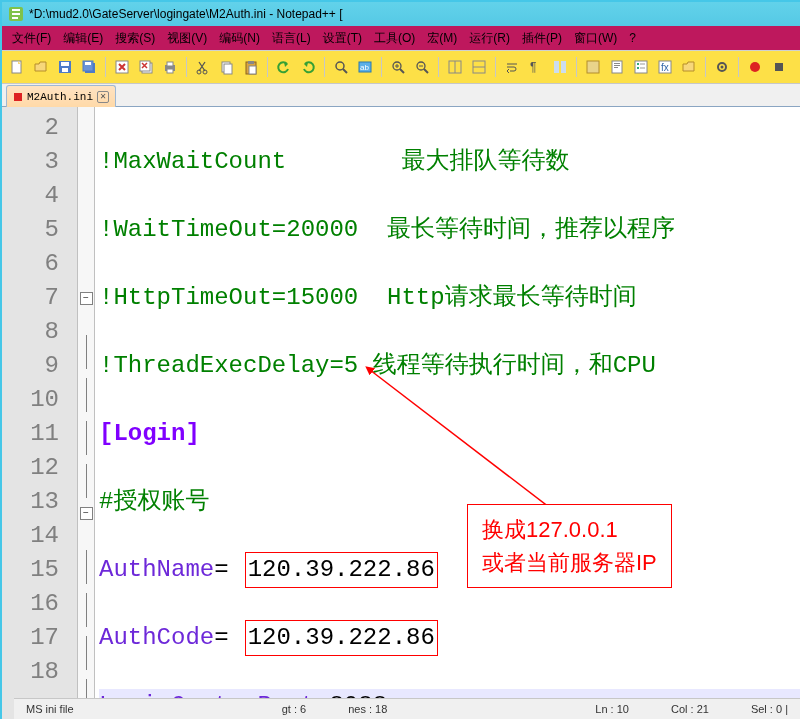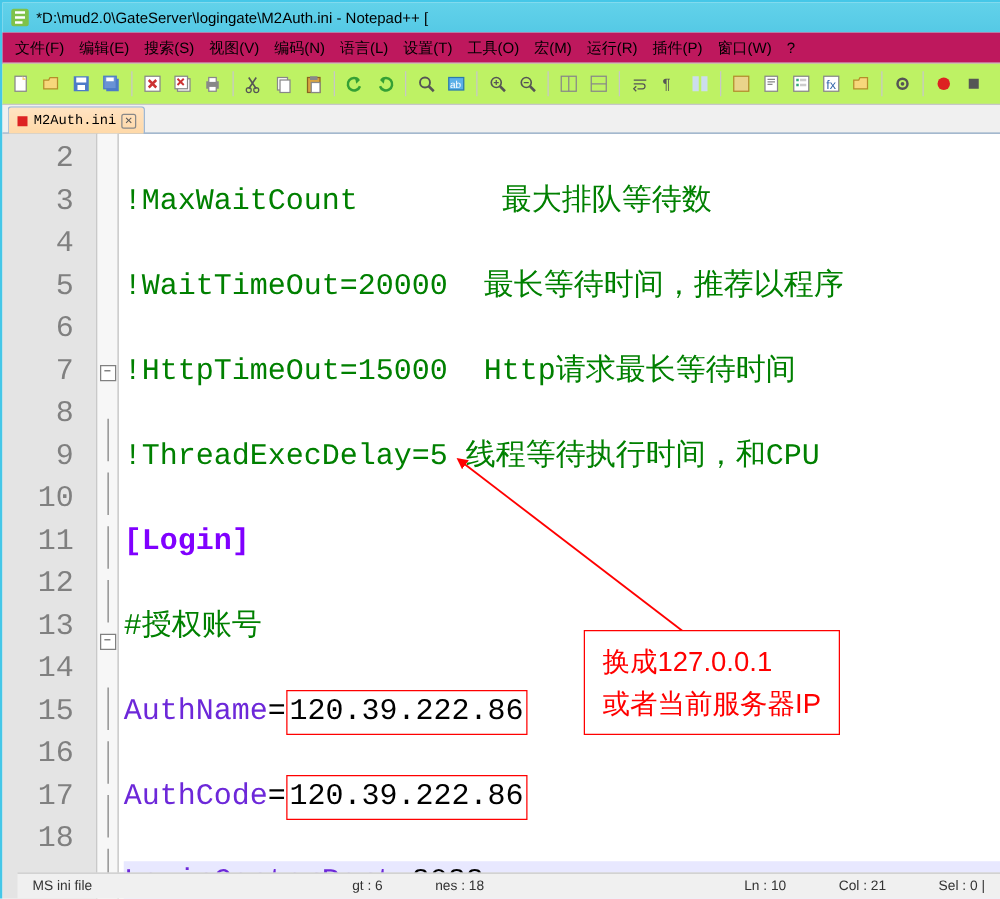--- a/index.html
+++ b/index.html
@@ -2,21 +2,21 @@
 <html><head>
 <meta charset="utf-8">
 <style>
 html,body{margin:0;padding:0;font-family:"Microsoft YaHei","SimSun",Arial,sans-serif;font-size:12px;background:#fff;overflow:hidden}
 .window{width:800px;height:719px;position:relative;border-left:2px solid #45c7e8;border-top:2px solid #45c7e8;box-sizing:border-box;background:#fff}
 .titlebar{background:linear-gradient(#62d2ea,#55c9e5);height:24px;line-height:24px;color:#000;padding-left:6px;display:flex;align-items:center;font-size:12px;white-space:nowrap}
 .titlebar .icon{width:16px;height:16px;margin-right:5px;display:inline-block}
 .titlebar .icon svg{display:block}
 .menubar{background:#be185d;height:20px;padding:2px 4px;border-bottom:1px solid #d0d0d0;display:flex;gap:0;align-items:center;white-space:nowrap}
 .menubar .menu-item{padding:1px 6px;cursor:default;font-size:12px}
-.toolbar{background:#bef264;height:32px;border-bottom:1px solid #c7c7c7;display:flex;align-items:center;padding:0 4px;gap:2px;white-space:nowrap}
+.toolbar{background:#fde047;height:32px;border-bottom:1px solid #c7c7c7;display:flex;align-items:center;padding:0 4px;gap:2px;white-space:nowrap}
 .toolbar .tb-btn{width:20px;height:20px;border:1px solid transparent;display:flex;align-items:center;justify-content:center;cursor:pointer;font-size:14px}
 .toolbar .sep{width:1px;height:20px;background:#c7c7c7;margin:0 3px}
 .tabstrip{background:#f0f0f0;height:22px;border-bottom:1px solid #8aa5c2;display:flex;align-items:flex-end;padding:0 4px}
 .tabstrip .tab{background:#fff;border:1px solid #9fb8d4;border-bottom:none;padding:2px 6px;display:flex;align-items:center;gap:4px;font-size:11px;border-radius:3px 3px 0 0;height:17px;background:linear-gradient(#ffe3c2,#ffd9a8);margin-bottom:-1px}
 .tabstrip .tab .dot{width:10px;height:10px;display:inline-block}
 .tabstrip .tab .close{width:10px;height:10px;border:1px solid #888;border-radius:2px;display:flex;align-items:center;justify-content:center;font-size:8px;color:#555;cursor:pointer}
 .editor-wrap{position:relative;display:flex;height:615px}
 .gutter{width:75px;background:#e4e4e4;border-right:1px solid #c0c0c0;text-align:right;padding-top:4px;color:#808080;font-family:Consolas,"Courier New",monospace;font-size:24px;line-height:34px;flex-shrink:0}
 .gutter .ln{padding-right:18px;height:34px}
 .fold-col{width:16px;background:#f7f7f7;border-right:1px solid #c0c0c0;padding-top:4px;flex-shrink:0}
@@ -24,21 +24,21 @@
 .fold-box{width:11px;height:11px;border:1px solid #808080;background:#fff;font-size:10px;line-height:9px;text-align:center;color:#333;cursor:pointer}
 .fold-line{width:1px;background:#808080;margin:0 auto;height:100%}
 .code{flex:1;font-family:Consolas,"Courier New",monospace;font-size:24px;line-height:34px;padding:4px 0 0 4px;white-space:pre;overflow:hidden}
 .code .row{height:34px}
 .tk-g{color:#008000}
 .tk-p{color:#8000ff;font-weight:bold}
 .tk-k{color:#6d28d9}
 .tk-e{color:#000}
 .tk-v{color:#000}
 .hl-line{background:#e8e8ff}
-.box-red{border:1.5px solid #ff0000;display:inline-block;padding:0 2px;margin:-2px 0}
+.box-red{border:1.5px solid #ff0000;display:inline-block;padding:0 2px;margin:-2px 16px}
 .callout{position:absolute;border:1.5px solid #ff0000;background:#fff;padding:8px 14px;color:#ff0000;font-size:22px;font-family:Liberation Sans, sans-serif;line-height:1.5}
 .arrow-svg{position:absolute;pointer-events:none}
 .statusbar{position:absolute;bottom:0;left:12px;right:0;height:20px;border-top:1px solid #c7c7c7;background:#f0f0f0;display:flex;align-items:center;font-size:11px;color:#333;padding:0 6px;gap:30px;white-space:nowrap}
 .statusbar .spacer{flex:1}
 .statusbar .cell{padding:0 6px}
 </style>
 </head>
 <body>
 
 <div class="window">

